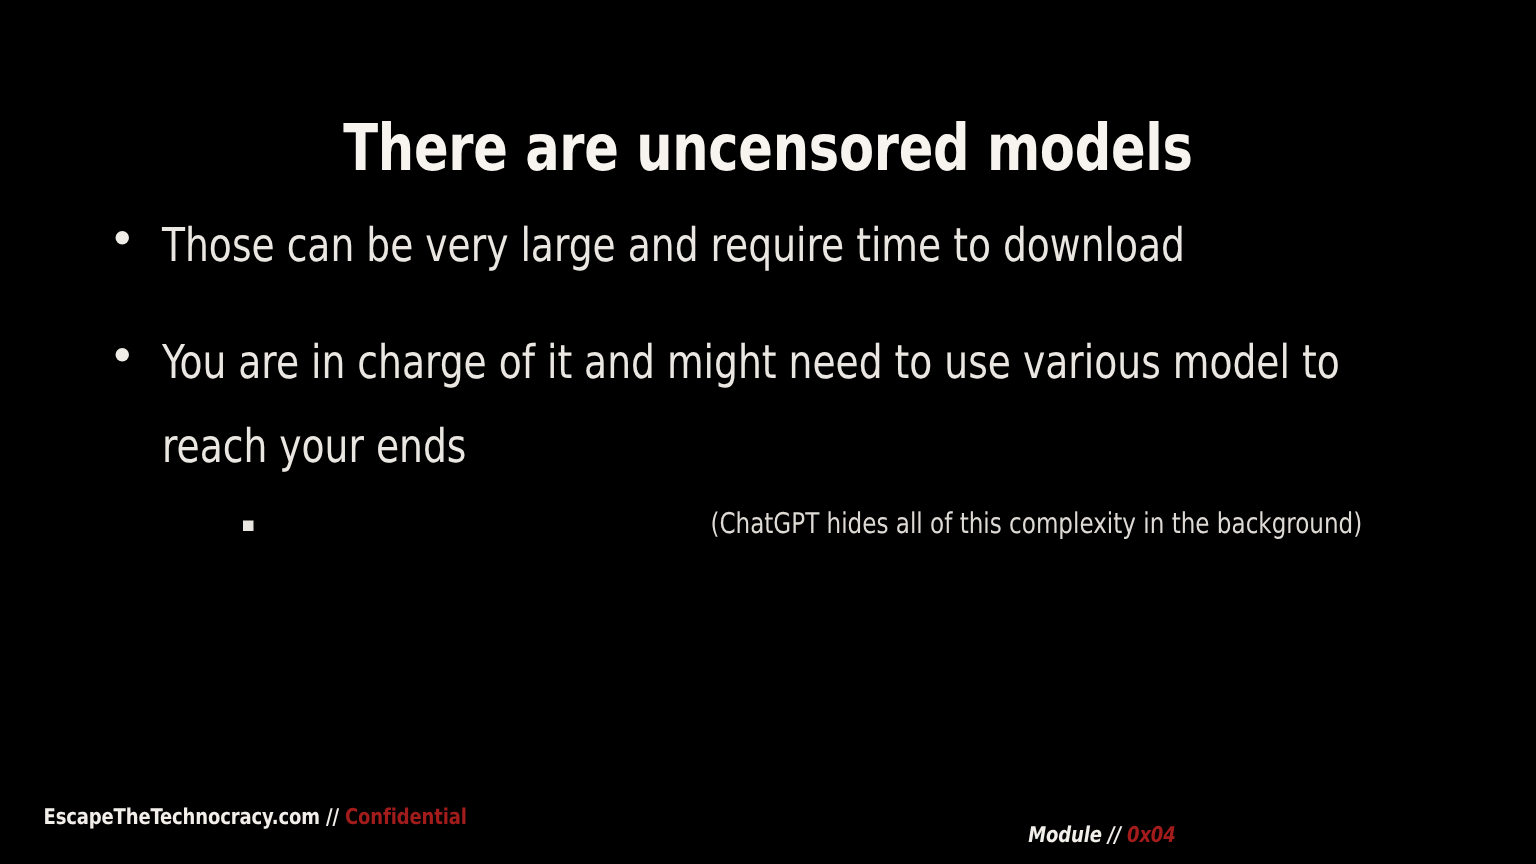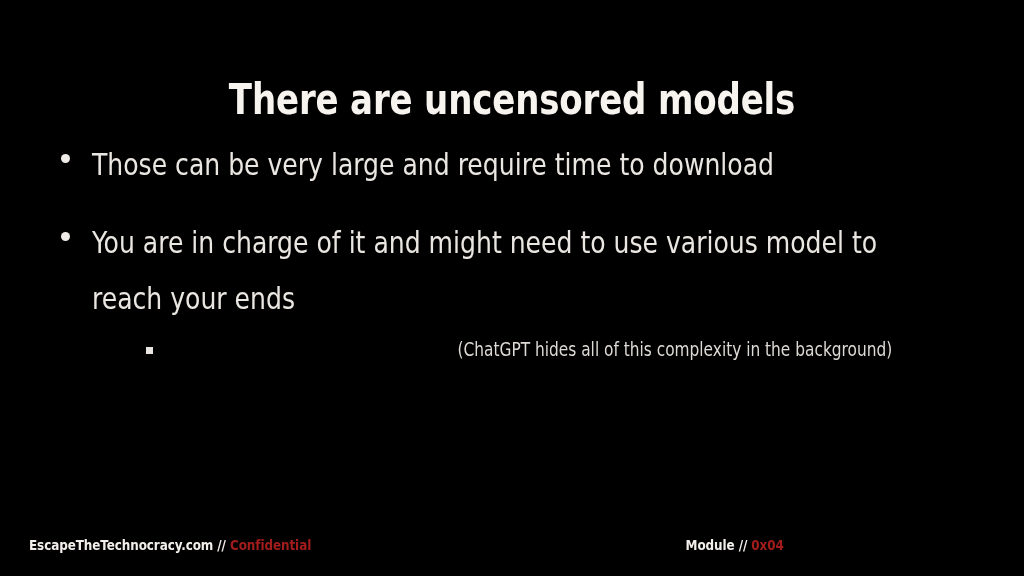--- a/index.html
+++ b/index.html
@@ -37,21 +37,21 @@
     letter-spacing: -0.2px;
     line-height: 52px;
     transform: scaleX(0.88);
     transform-origin: center center;
     white-space: nowrap;
   }
 
   
   .body-list {
     position: absolute;
-    left: 52px;
+    left: 68px;
     top: 136px;
     width: 920px;
   }
 
   .bullet-row {
     position: relative;
     display: block;
     padding-left: 40px;
     margin-bottom: 22px;
   }
@@ -120,22 +120,23 @@
   .footer-left {
     position: absolute;
     left: 29px;
     top: 8px;
     white-space: nowrap;
   }
 
   .footer-right {
     position: absolute;
     right: 29px;
-    top: 8px;
+    top: 20px;
     white-space: nowrap;
+    font-style: italic;
   }
 
   .footer-text {
     font-family: "DejaVu Sans Condensed", "Liberation Sans Narrow", "Liberation Sans", sans-serif;
     font-weight: 700;
     font-size: 14.5px;
     line-height: 18px;
     letter-spacing: -0.1px;
     color: #f2efeb;
     display: inline-block;

